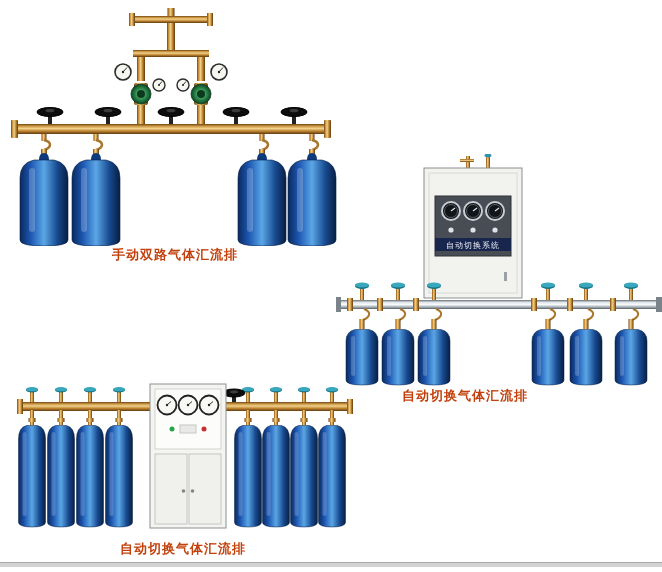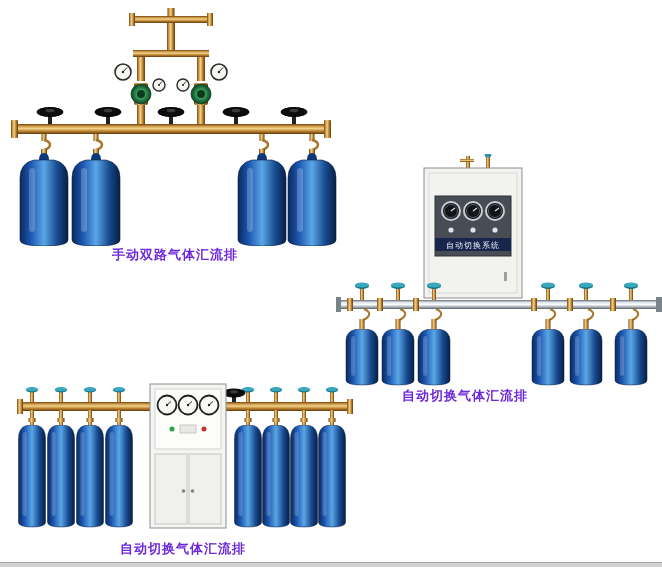--- a/index.html
+++ b/index.html
@@ -2,21 +2,21 @@
 <html><head>
 <meta charset="utf-8">
 <style>
   html,body{margin:0;padding:0}
   body{
     width:662px;height:572px;position:relative;background:#ffffff;
     overflow:hidden;font-family:"DejaVu Sans",sans-serif;
   }
   .fig{position:absolute}
   .caption{
-    position:absolute;color:#6d28d9;font-weight:bold;font-size:13px;
+    position:absolute;color:#c2410c;font-weight:bold;font-size:13px;
     letter-spacing:1px;white-space:nowrap;
     font-family:"DejaVu Sans",sans-serif;
   }
   .bottom-rule{
     position:absolute;left:0;top:562px;width:662px;height:4px;
     background:#d2d2d2;border-top:1px solid #a8a8a8;
   }
   svg{display:block}
 </style>
 </head>

